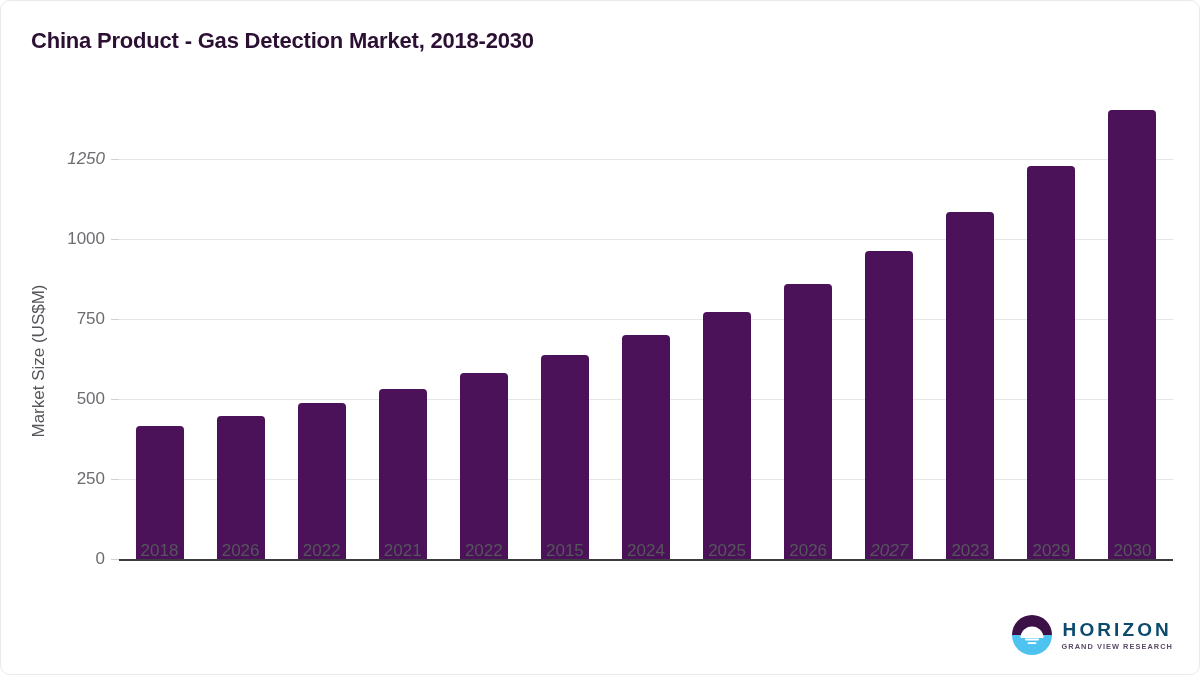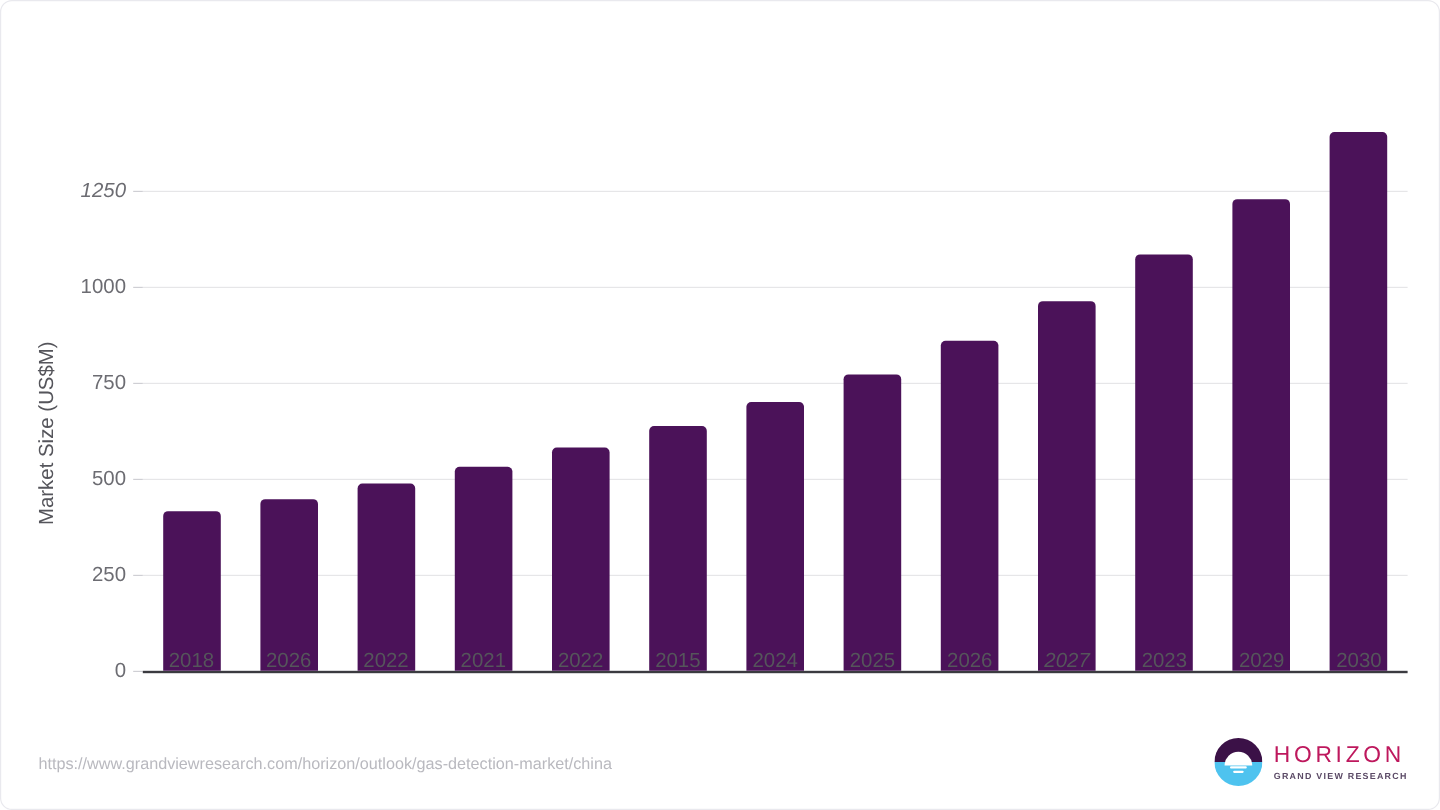--- a/index.html
+++ b/index.html
@@ -123,37 +123,39 @@
     right: 26px;
     top: 614px;
     display: flex;
     align-items: center;
     gap: 9px;
   }
   .logo-mark { width: 40px; height: 40px; display: block; }
   .logo-text { display: flex; flex-direction: column; line-height: 1; }
   .logo-word {
     font-size: 19px;
-    font-weight: normal;
+    font-weight: bold;
     letter-spacing: 3.1px;
-    color: #be185d;
+    color: #0c4a6e;
+    text-align: center;
   }
   .logo-sub {
     font-size: 7.4px;
     font-weight: bold;
     letter-spacing: 1.05px;
     color: #5b4a66;
     margin-top: 4px;
   }
 </style>
 </head>
 <body>
 
 <div class="card">
 
+  <div class="chart-title">China Product - Gas Detection Market, 2018-2030</div>
 
   <div class="plot-wrap">
 
     <div class="y-axis-title">Market Size (US$M)</div>
 
     <div class="grid-layer" id="grid-layer">
         <div class="gridline" style="top: 558px; background: transparent;"></div>
         <div class="tick-mark" style="top: 558px;"></div>
         <div class="ytick-label" style="top: 558px;">0</div>
         <div class="gridline" style="top: 478px;"></div>
@@ -199,21 +201,20 @@
         <div class="bar" title="2028: 1085" style="left: 945.308px; top: 210.8px; width: 48px; height: 347.2px; background: rgb(75, 18, 89);"></div>
         <div class="xtick-label" style="left: 928.769px; width: 81.0769px;">2023</div>
         <div class="bar" title="2029: 1227" style="left: 1026.38px; top: 165.36px; width: 48px; height: 392.64px; background: rgb(75, 18, 89);"></div>
         <div class="xtick-label" style="left: 1009.85px; width: 81.0769px;">2029</div>
         <div class="bar" title="2030: 1403" style="left: 1107.46px; top: 109.04px; width: 48px; height: 448.96px; background: rgb(75, 18, 89);"></div>
         <div class="xtick-label" style="left: 1090.92px; width: 81.0769px;">2030</div>
       </div>
 
   </div>
 
-  <div class="source-url">https://www.grandviewresearch.com/horizon/outlook/gas-detection-market/china</div>
 
   <div class="logo">
     <svg class="logo-mark" viewBox="0 0 40 40">
       <defs>
         <clipPath id="circleClip">
             <circle cx="20" cy="20" r="20"></circle>
           </clipPath>
       </defs>
       <g clip-path="url(#circleClip)">
         <rect x="0" y="0" width="40" height="20" fill="#3b1147"></rect>

